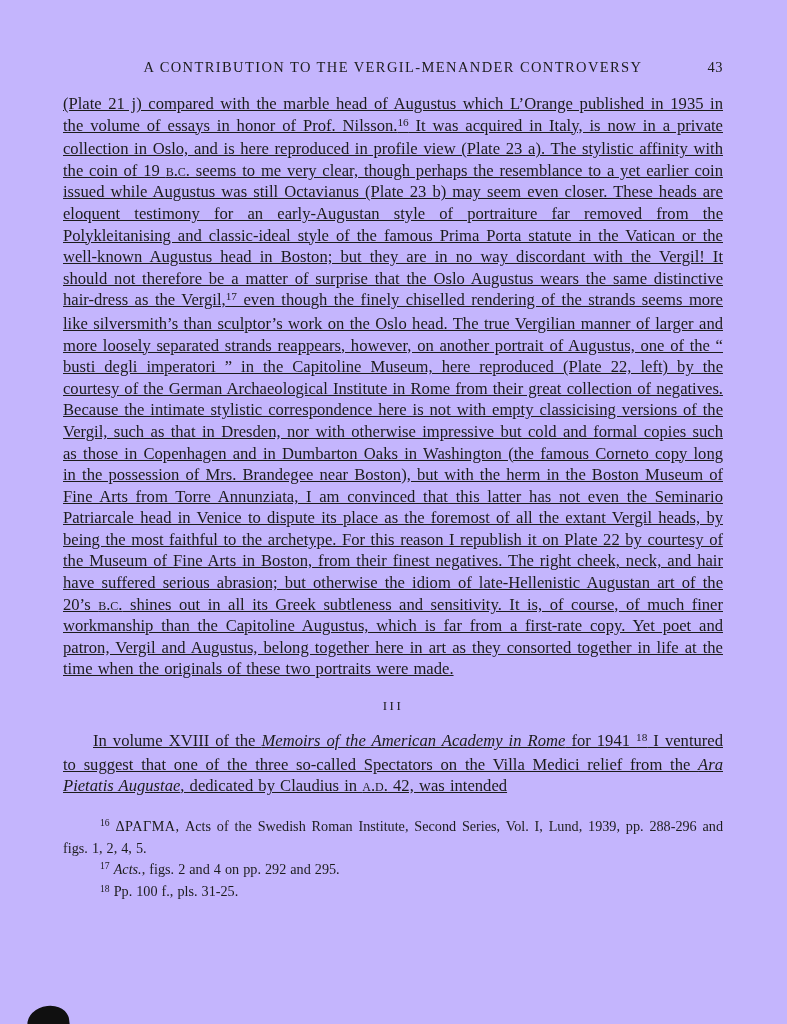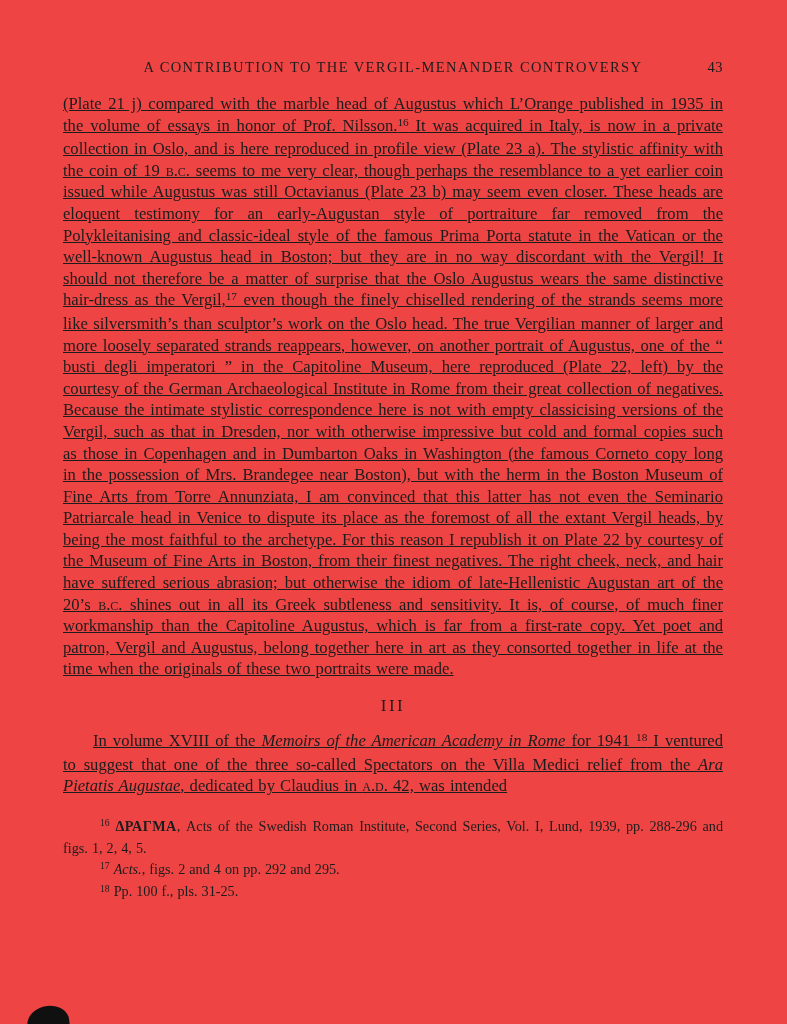--- a/index.html
+++ b/index.html
@@ -5,21 +5,21 @@
   html, body {
     margin: 0;
     padding: 0;
     background: #d9d9d9;
   }
   .page {
     position: relative;
     width: 787px;
     height: 1024px;
     margin: 0 auto;
-    background: #ef4444;
+    background: #c4b5fd;
     color: #1c1c1c;
     font-family: "Liberation Serif", "DejaVu Serif", serif;
     box-sizing: border-box;
     padding: 58px 64px 0 63px;
     overflow: hidden;
   }
   .page-header {
     position: relative;
     text-align: center;
     font-size: 14.5px;
@@ -38,34 +38,34 @@
     font-size: 16.6px;
     line-height: 21.6px;
     text-align: justify;
     margin: 0;
     word-spacing: 1px;
     text-decoration: underline;
   }
   .body-para.indent { text-indent: 30px; }
   .section-heading {
     text-align: center;
-    font-size: 17px;
+    font-size: 13px;
     font-weight: normal;
     letter-spacing: 2.5px;
     margin: 15px 0 13px 0;
     line-height: 22px;
   }
   .run-sup {
     position: relative;
     top: -0.45em;
     font-size: 68%;
     letter-spacing: 0;
   }
   .run-i  { font-style: italic; }
-  .run-b  { font-weight: bold; letter-spacing: 0.5px; margin-top: 48px; }
+  .run-b  { font-weight: normal; letter-spacing: 0.5px; margin-top: 48px; }
   .run-sc { font-variant: small-caps; }
   .footnotes {
     margin-top: 19px;
     font-size: 14.2px;
     line-height: 20.5px;
   }
   .footnote {
     margin: 0;
     text-indent: 37px;
     text-align: justify;

